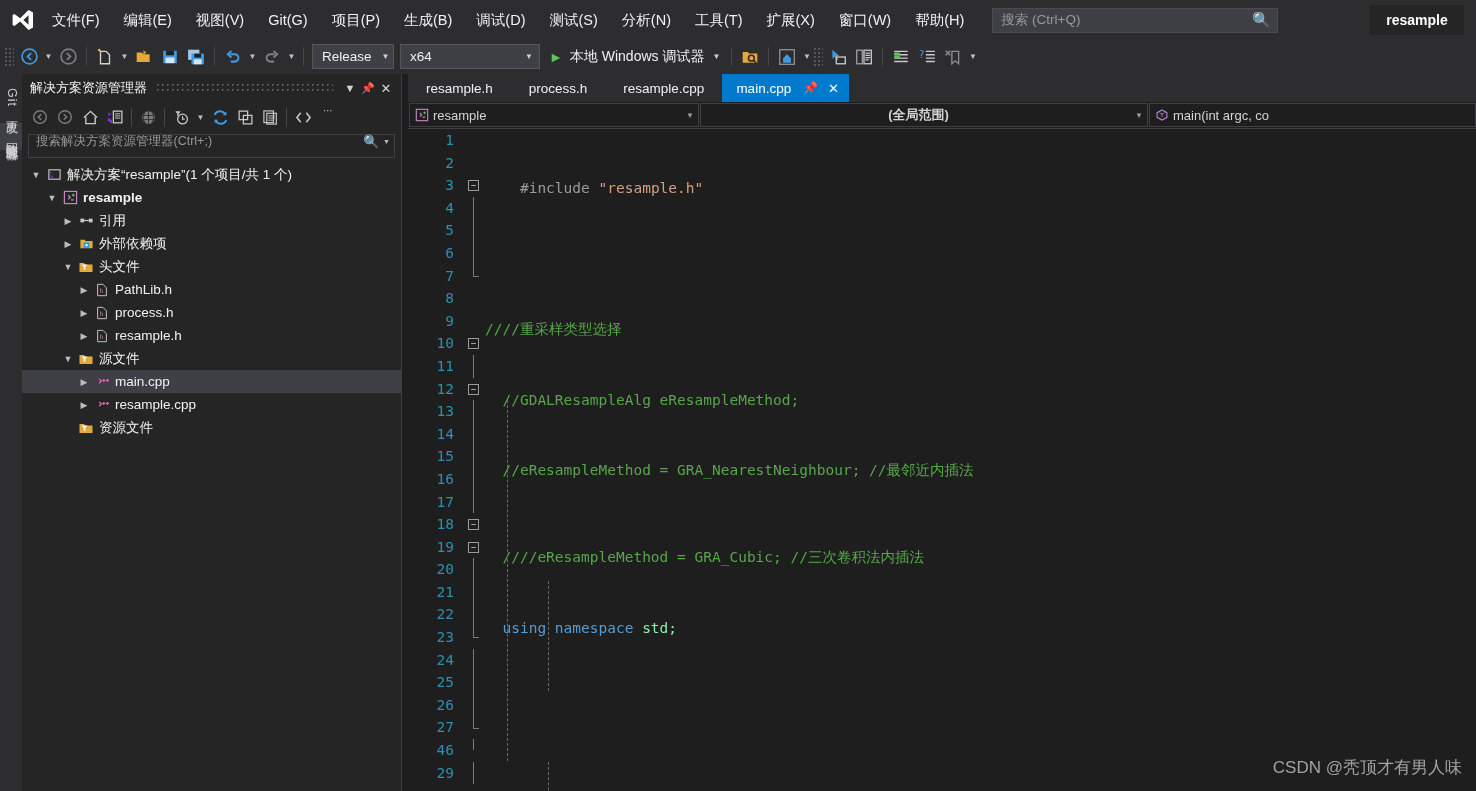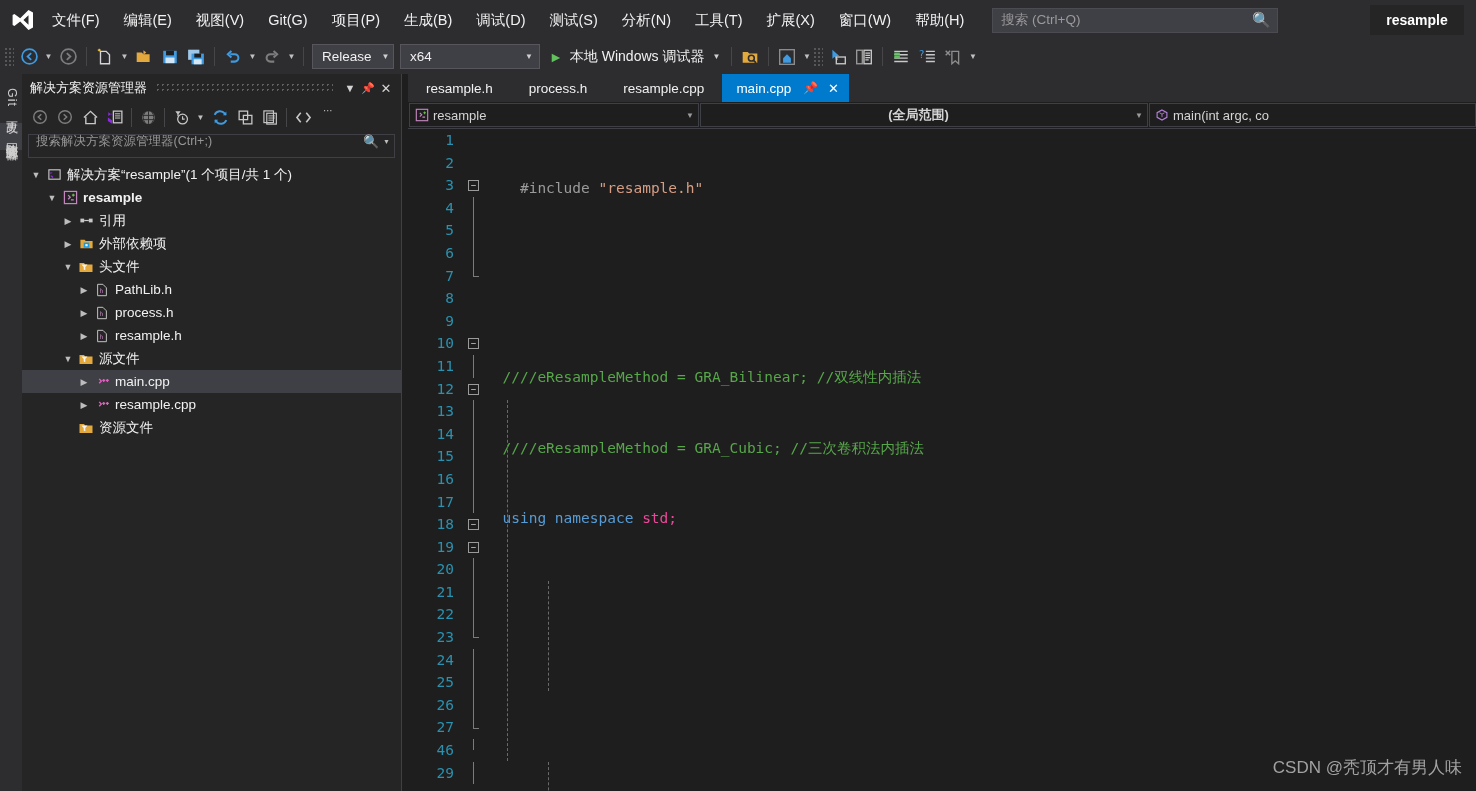--- a/index.html
+++ b/index.html
@@ -120,21 +120,21 @@
   .glyph{ width:22px; flex:none; }
   .lines{ flex:1; min-width:0; position:relative; white-space:pre; }
   .ln{ height:22.6px; line-height:22.6px; }
   .gl{ height:22.6px; line-height:22.6px; position:relative; }
 
   
   .c-pp   { color:#9b9b9b; }
   .c-kw   { color:#569cd6; }
   .c-str  { color:#d69d85; }
   .c-com  { color:#57a64a; }
-  .c-txt  { color:#ec4899; }
+  .c-txt  { color:#86efac; }
 
   
   .fold{ position:absolute; left:5px; top:6px; width:11px; height:11px;
     border:1px solid #9a9a9a; color:#cfcfcf; font-size:9px; line-height:9px;
     text-align:center; font-family:"DejaVu Sans Mono",monospace; }
   .vline{ position:absolute; left:10px; top:0; width:1px; height:100%; background:#7b7b7b; }
   .vline.half{ height:50%; }
   .vline.corner{ height:55%; }
   .vline.corner:after{ content:""; position:absolute; left:0; bottom:0; width:6px; height:1px;
     background:#7b7b7b; }
@@ -733,24 +733,26 @@
             <span class="vline"></span>
           </div>
       </div>
 
       <div class="lines">
 
         <div class="ln"><span class="c-pp">    #include </span><span class="c-str">"resample.h"</span></div>
 
         <div class="ln">&nbsp;</div>
 
-
-
-
-        <div class="ln"><span class="c-com">  ////eResampleMethod = GRA_Bilinear; //双线性内插法</span></div>
+        <div class="ln"><span class="c-com">////重采样类型选择</span></div>
+
+        <div class="ln"><span class="c-com">  //GDALResampleAlg eResampleMethod;</span></div>
+
+        <div class="ln"><span class="c-com">  //eResampleMethod = GRA_NearestNeighbour; //最邻近内插法</span></div>
+
 
         <div class="ln"><span class="c-com">  ////eResampleMethod = GRA_Cubic; //三次卷积法内插法</span></div>
 
         <div class="ln"><span class="c-kw">  using namespace </span><span class="c-txt">std;</span></div>
 
         <div class="ln">&nbsp;</div>
 
         
 
         

